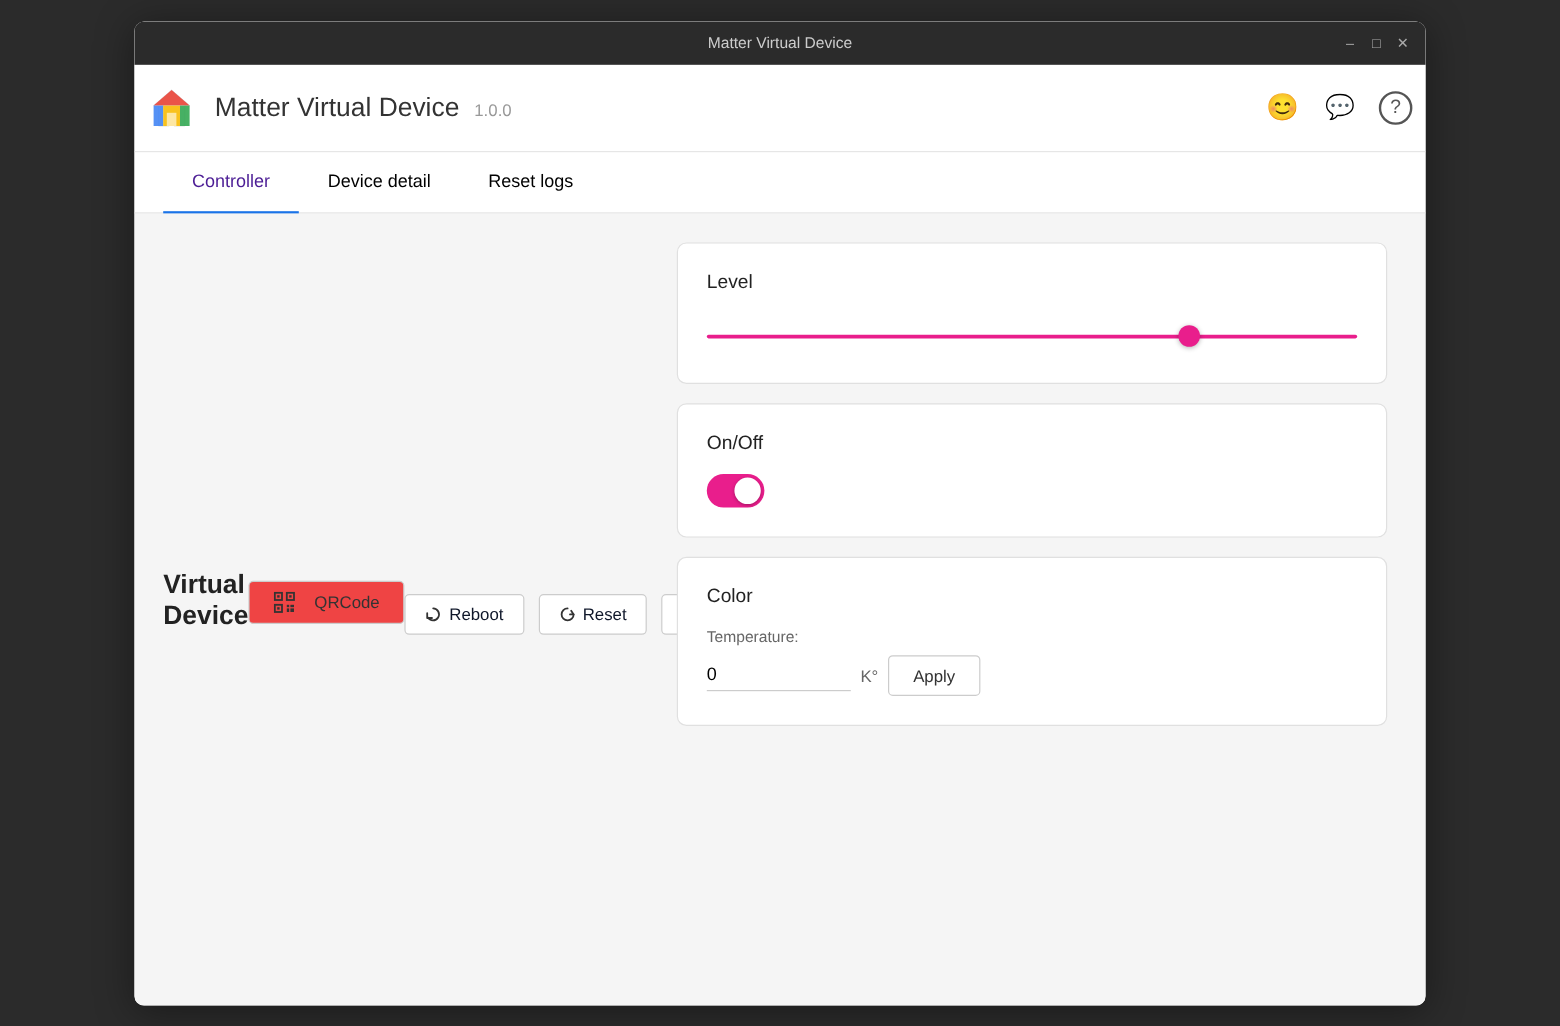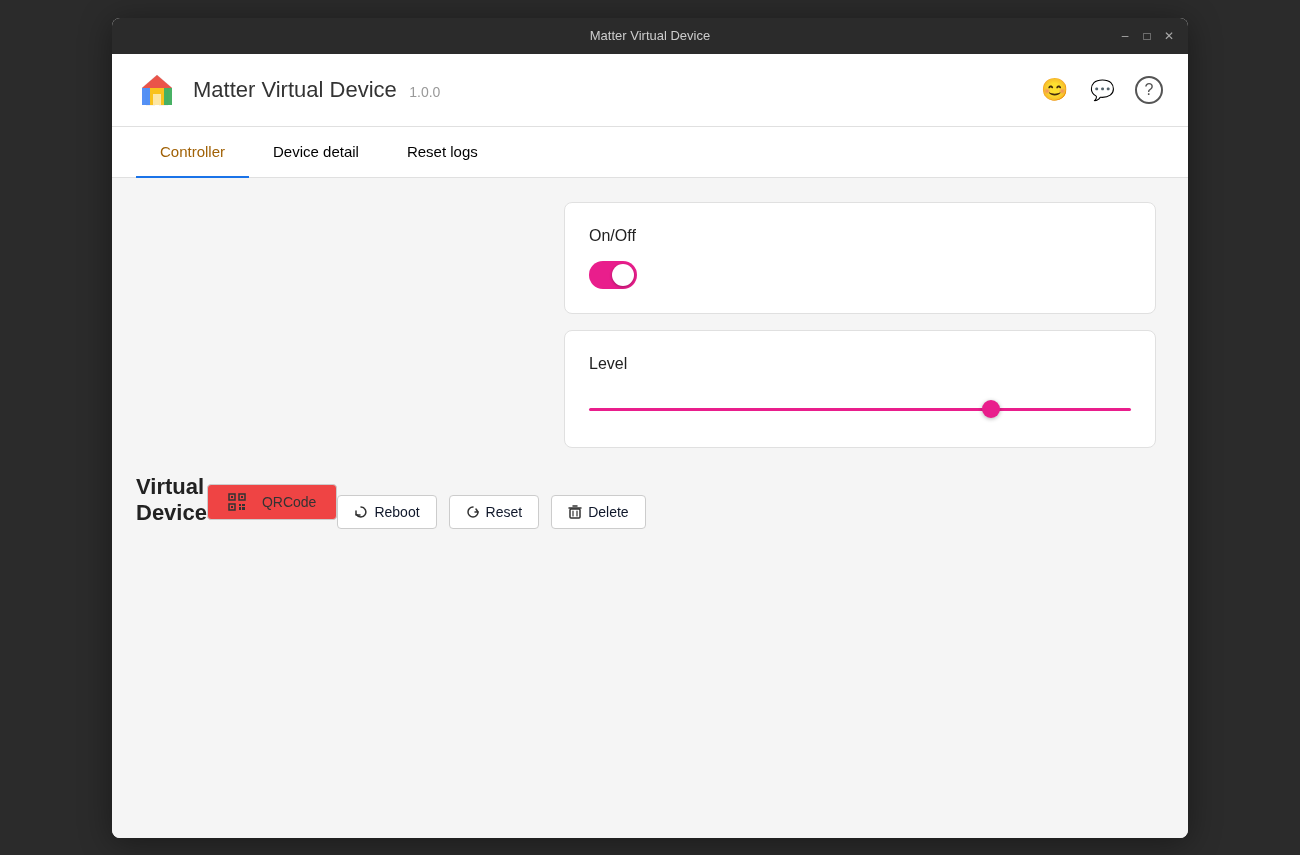--- a/index.html
+++ b/index.html
@@ -48,21 +48,21 @@
       height: 14px;
       display: flex;
       align-items: center;
       justify-content: center;
       color: #aaa;
       font-size: 12px;
       cursor: pointer;
     }
     .header {
       background: #fff;
-      padding: 16px 25px;
+      padding: 16px 11px;
       display: flex;
       align-items: center;
       justify-content: space-between;
       border-bottom: 1px solid #e0e0e0;
       flex-shrink: 0;
     }
     .header-left {
       display: flex;
       align-items: center;
       gap: 16px;
@@ -96,21 +96,21 @@
     .tab {
       padding: 16px 24px;
       font-size: 15px;
       color: #000000;
       cursor: pointer;
       border-bottom: 2px solid transparent;
       margin-bottom: -1px;
       transition: color 0.2s;
     }
     .tab.active {
-      color: #a16207;
+      color: #4c1d95;
       border-bottom: 2px solid #1a73e8;
       font-weight: 500;
     }
     .content {
       background: #f5f5f5;
       flex: 1;
       display: flex;
       gap: 0;
       overflow: hidden;
     }
@@ -395,32 +395,41 @@
             <line x1="9" y1="6" x2="9" y2="11" stroke="#333" stroke-width="1.2" stroke-linecap="round"></line>
           </svg>
           <span>Delete</span>
         </button>
       </div>
     </div>
 
     <div class="right-panel">
 
       <div class="card">
+        <div class="card-title">Level</div>
+        <div class="slider-container">
+          <input type="range" min="0" max="100" value="75" style="width: 100%;">
+        </div>
+      </div>
+
+      <div class="card">
         <div class="card-title">On/Off</div>
         <div class="toggle-container">
           <div class="toggle">
             <div class="toggle-track">
               <div class="toggle-thumb"></div>
             </div>
           </div>
         </div>
       </div>
 
       <div class="card">
-        <div class="card-title">Level</div>
-        <div class="slider-container">
-          <input type="range" min="0" max="100" value="75" style="width: 100%;">
+        <div class="card-title">Color</div>
+        <span class="temp-label">Temperature:</span>
+        <div class="temperature-row">
+          <input class="temp-input" type="text" value="0" style="">
+          <span class="temp-unit">K°</span>
+          <button class="apply-btn">Apply</button>
         </div>
       </div>
-
     </div>
   </div>
 </div>
 
 </body></html>

